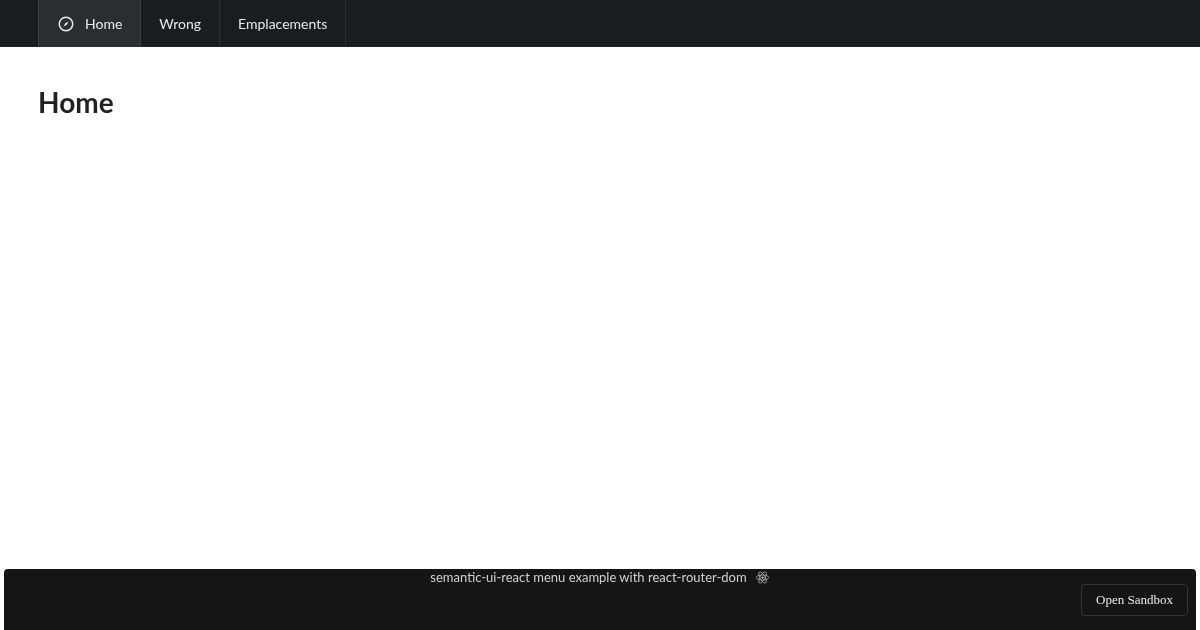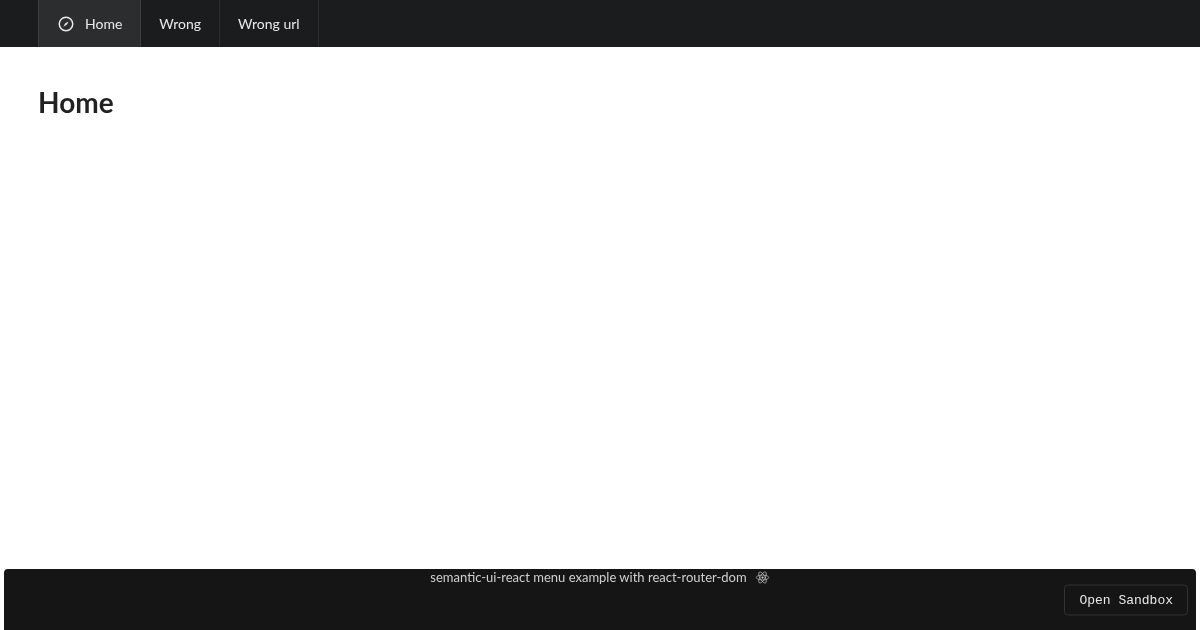--- a/index.html
+++ b/index.html
@@ -94,41 +94,41 @@
       right: 8px;
       top: 50%;
       transform: translateY(-50%);
       background: #151515;
       border: 1px solid #333;
       color: #e8e8e8;
       font-size: 13px;
       padding: 7px 14px;
       border-radius: 4px;
       cursor: pointer;
-      font-family: Liberation Mono, monospace;
+      font-family: Liberation Serif, serif;
     }
   </style>
 </head>
 <body>
 
 <div class="navbar">
   <div class="nav-item first active">
     <span class="compass-icon">
       <svg viewBox="0 0 24 24" width="18" height="18" fill="none" stroke="rgba(255,255,255,0.9)" stroke-width="2">
         <circle cx="12" cy="12" r="9"></circle>
         <polygon points="15.5,8.5 13,13 8.5,15.5 11,11" fill="rgba(255,255,255,0.9)" stroke="none"></polygon>
       </svg>
     </span>
     <span>Home</span>
   </div>
   <div class="nav-item">
     <span>Wrong</span>
   </div>
   <div class="nav-item">
-    <span>Wrong url</span>
+    <span>Emplacements</span>
   </div>
 </div>
 
 <div class="content">
   <h1 class="page-title">Home</h1>
 </div>
 
 <div class="footer">
   <div class="footer-text">
     <span>semantic-ui-react menu example with react-router-dom</span>

